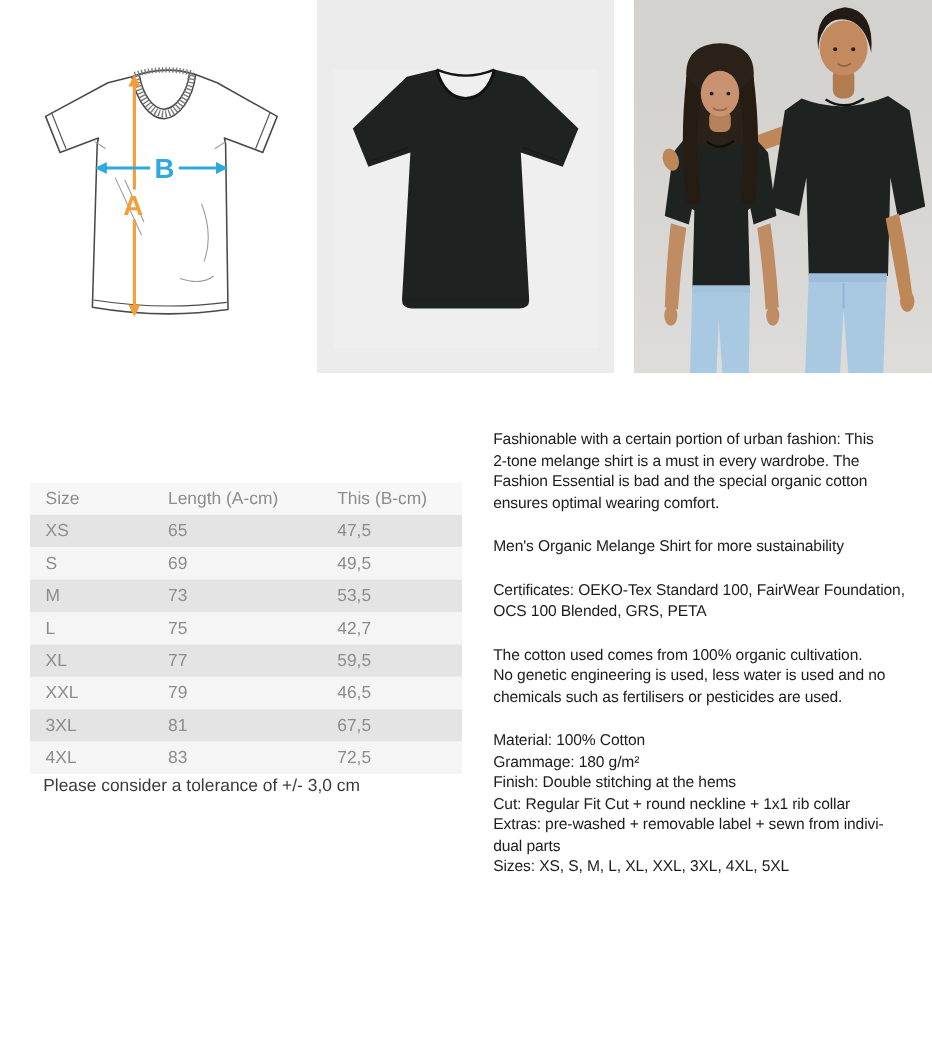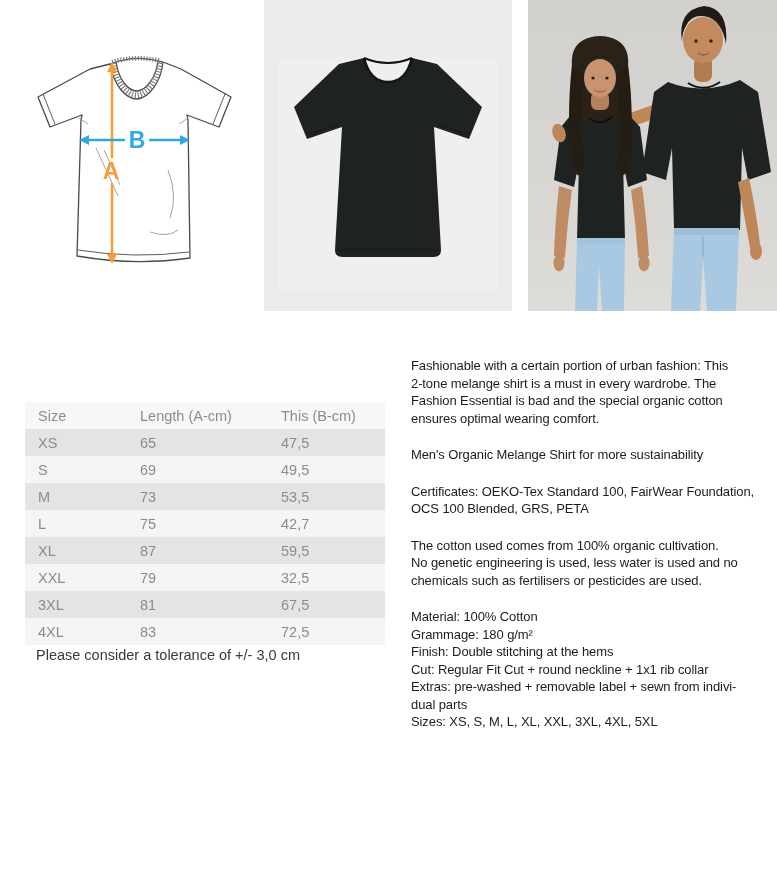--- a/index.html
+++ b/index.html
@@ -183,28 +183,28 @@
     </div>
 
     <div class="st-row">
       <span class="c1">L</span>
       <span class="c2">75</span>
       <span class="c3">42,7</span>
     </div>
 
     <div class="st-row">
       <span class="c1">XL</span>
-      <span class="c2">87</span>
+      <span class="c2">77</span>
       <span class="c3">59,5</span>
     </div>
 
     <div class="st-row">
       <span class="c1">XXL</span>
       <span class="c2">79</span>
-      <span class="c3">32,5</span>
+      <span class="c3">46,5</span>
     </div>
 
     <div class="st-row">
       <span class="c1">3XL</span>
       <span class="c2">81</span>
       <span class="c3">67,5</span>
     </div>
 
     <div class="st-row">
       <span class="c1">4XL</span>

